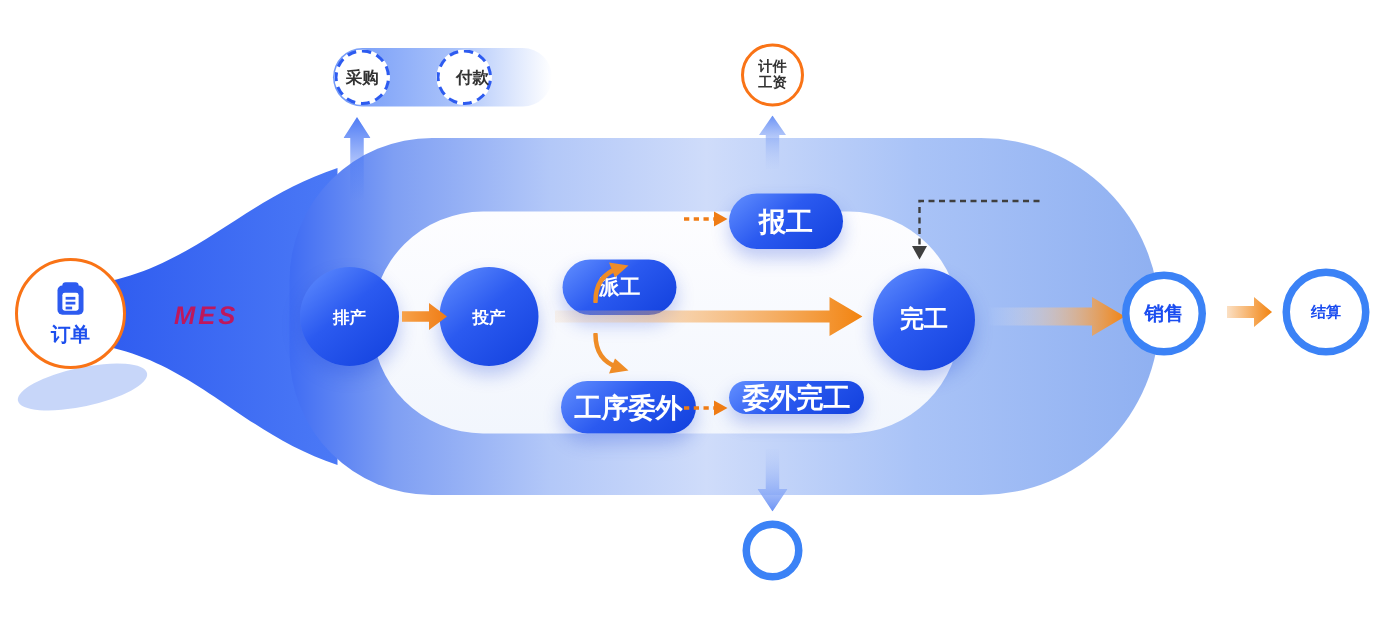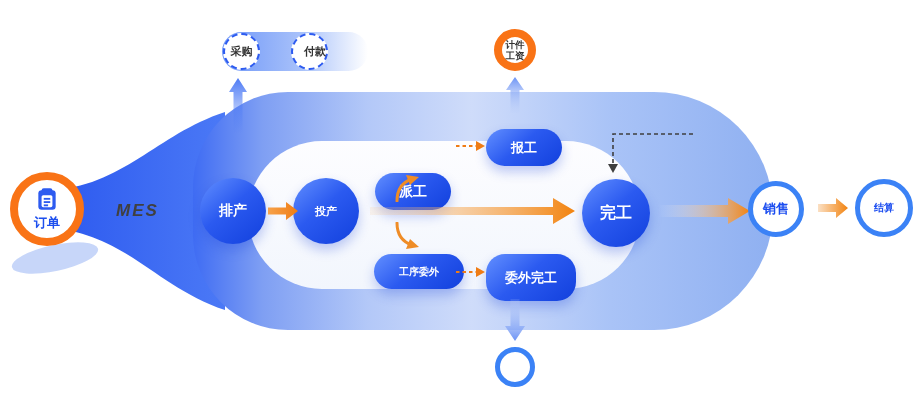--- a/index.html
+++ b/index.html
@@ -27,26 +27,26 @@
     background:linear-gradient(140deg,#6390ff 0%,#2b5af0 45%,#1240dd 100%);
     box-shadow:0 6px 12px rgba(28,68,215,.28);
   }
   .node-circle{border-radius:50%;}
   .node-pill{border-radius:19px;}
   
   .ring{
     display:flex;flex-direction:column;align-items:center;justify-content:center;
     background:#fff;border-radius:50%;text-align:center;box-sizing:border-box;
   }
-  .ring.solid{border:8px solid #f97316;}
+  .ring.solid{border:2px solid #f97316;}
   .ring.dashed{border:2px dashed #2d5bf0;}
   .ring.thick{border:5px solid #3b82f6;color:#1b4df0;font-weight:bold;}
   .dark-small{color:#333;font-weight:bold;}
   .mes-label{
-    color:#404040;font-size:17px;font-weight:bold;font-style:italic;
+    color:#be185d;font-size:17px;font-weight:bold;font-style:italic;
     letter-spacing:2px;
   }
   .top-pill-bg{
     left:222px;top:32px;width:146px;height:39px;border-radius:20px;
     background:linear-gradient(90deg,#6f97f8 0%,#a9c2fa 55%,rgba(255,255,255,0) 100%);
   }
   .order-label{color:#1d4fee;font-weight:bold;font-size:13px;margin-top:2px;text-align:right;}
 </style>
 </head>
 <body>
@@ -106,36 +106,36 @@
   <svg class="abs" style="left:506px;top:77px;" width="18" height="36" viewBox="0 0 18 36">
     <defs>
         <linearGradient id="aup2" x1="0" y1="0" x2="0" y2="1">
       <stop offset="0" stop-color="#6b92f5"></stop>
           <stop offset="1" stop-color="#b9ccf8" stop-opacity="0.1"></stop>
     </linearGradient>
       </defs>
     <path d="M9 0 L18 13 L13.5 13 L13.5 36 L4.5 36 L4.5 13 L0 13 Z" fill="url(#aup2)"></path>
   </svg>
 
-  <div class="abs node-circle" style="left:200px;top:178px;width:66px;height:66px;font-size:14px;">
+  <div class="abs node-circle" style="left:200px;top:178px;width:66px;height:66px;font-size:11px;">
     <span>排产</span>
   </div>
   <div class="abs node-circle" style="left:293px;top:178px;width:66px;height:66px;font-size:11px;">
     <span>投产</span>
   </div>
   <div class="abs node-pill" style="left:375px;top:129px;width:76px;height:37px;font-size:14px;margin-top:44px;">
     <span>派工</span>
   </div>
-  <div class="abs node-pill" style="left:486px;top:129px;width:76px;height:37px;font-size:13px;">
+  <div class="abs node-pill" style="left:486px;top:129px;width:76px;height:37px;font-size:18px;">
     <span>报工</span>
   </div>
-  <div class="abs node-pill" style="left:374px;top:254px;width:90px;height:35px;font-size:10px;">
+  <div class="abs node-pill" style="left:374px;top:254px;width:90px;height:35px;font-size:18px;">
     <span>工序委外</span>
   </div>
-  <div class="abs node-pill" style="left:486px;top:254px;width:90px;height:47px;font-size:13px;">
+  <div class="abs node-pill" style="left:486px;top:254px;width:90px;height:22px;font-size:18px;">
     <span>委外完工</span>
   </div>
   <div class="abs node-circle" style="left:582px;top:179px;width:68px;height:68px;font-size:16px;">
     <span>完工</span>
   </div>
 
   <svg class="abs" style="left:268px;top:202px;" width="30" height="18" viewBox="0 0 30 18">
     <defs>
         <linearGradient id="og1" x1="0" y1="0" x2="1" y2="0">
       <stop offset="0" stop-color="#f7a24a"></stop>

